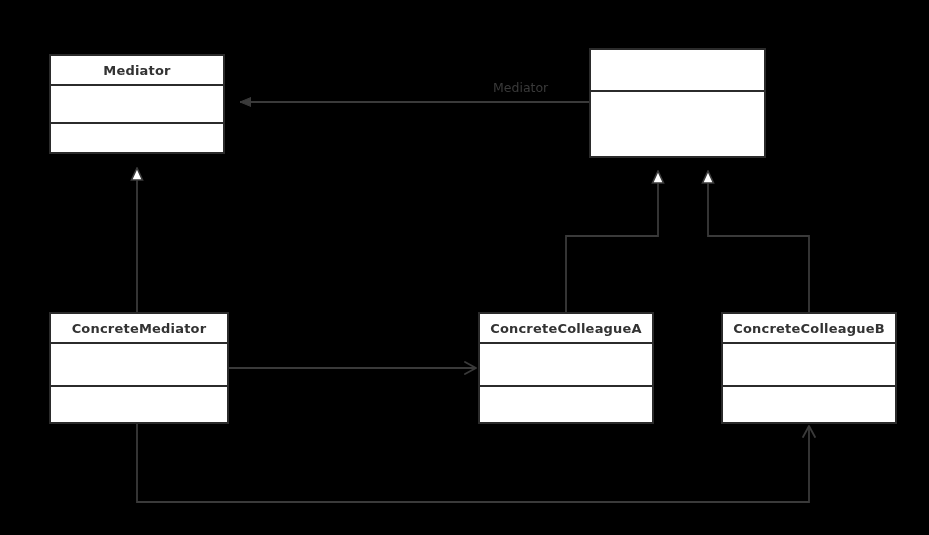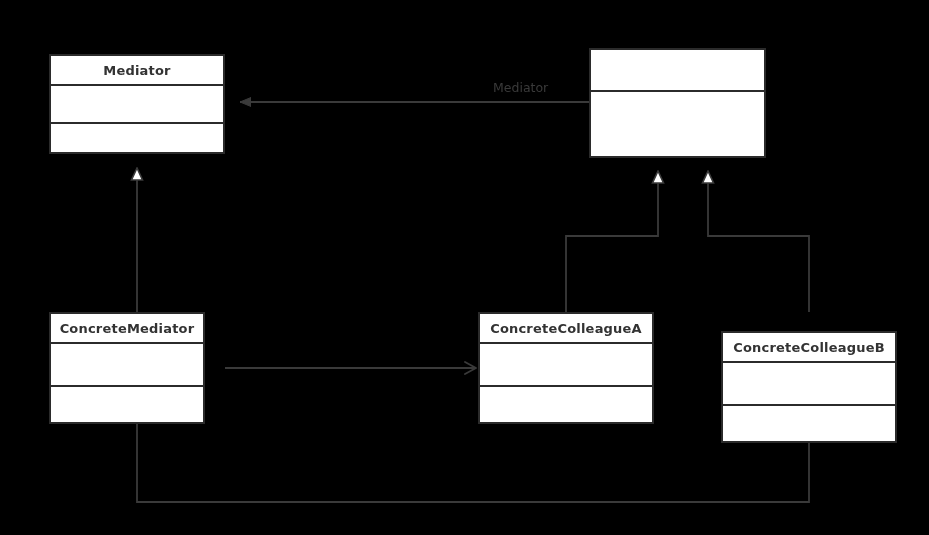--- a/index.html
+++ b/index.html
@@ -64,29 +64,29 @@
 
   
   #node-mediator           { left: 49px;  top: 54px;  width: 176px; height: 100px; }
   #node-mediator .uml-name-compartment { height: 30px; font-size: 13px; }
   #node-mediator .uml-attr-compartment { height: 38px; }
 
   #node-colleague          { left: 589px; top: 48px;  width: 177px; height: 110px; }
   #node-colleague .uml-name-compartment { height: 30px; font-size: 13px; }
   #node-colleague .uml-attr-compartment { height: 42px; }
 
-  #node-concretemediator   { left: 49px;  top: 312px; width: 156px; height: 112px; }
+  #node-concretemediator   { left: 49px;  top: 312px; width: 180px; height: 112px; }
   #node-concretemediator .uml-name-compartment { height: 30px; font-size: 13px; }
   #node-concretemediator .uml-attr-compartment { height: 43px; }
 
   #node-concretecolleaguea { left: 478px; top: 312px; width: 176px; height: 112px; }
   #node-concretecolleaguea .uml-name-compartment { height: 30px; font-size: 13px; }
   #node-concretecolleaguea .uml-attr-compartment { height: 43px; }
 
-  #node-concretecolleagueb { left: 721px; top: 312px; width: 176px; height: 112px; margin-top: 19px; }
+  #node-concretecolleagueb { left: 721px; top: 312px; width: 176px; height: 112px; }
   #node-concretecolleagueb .uml-name-compartment { height: 30px; font-size: 13px; }
   #node-concretecolleagueb .uml-attr-compartment { height: 43px; }
 </style>
 </head>
 <body>
 
 <div id="diagram-canvas">
 
   <svg id="edge-layer" viewBox="0 0 929 535" width="929" height="535" xmlns="http://www.w3.org/2000/svg">
     <defs>

